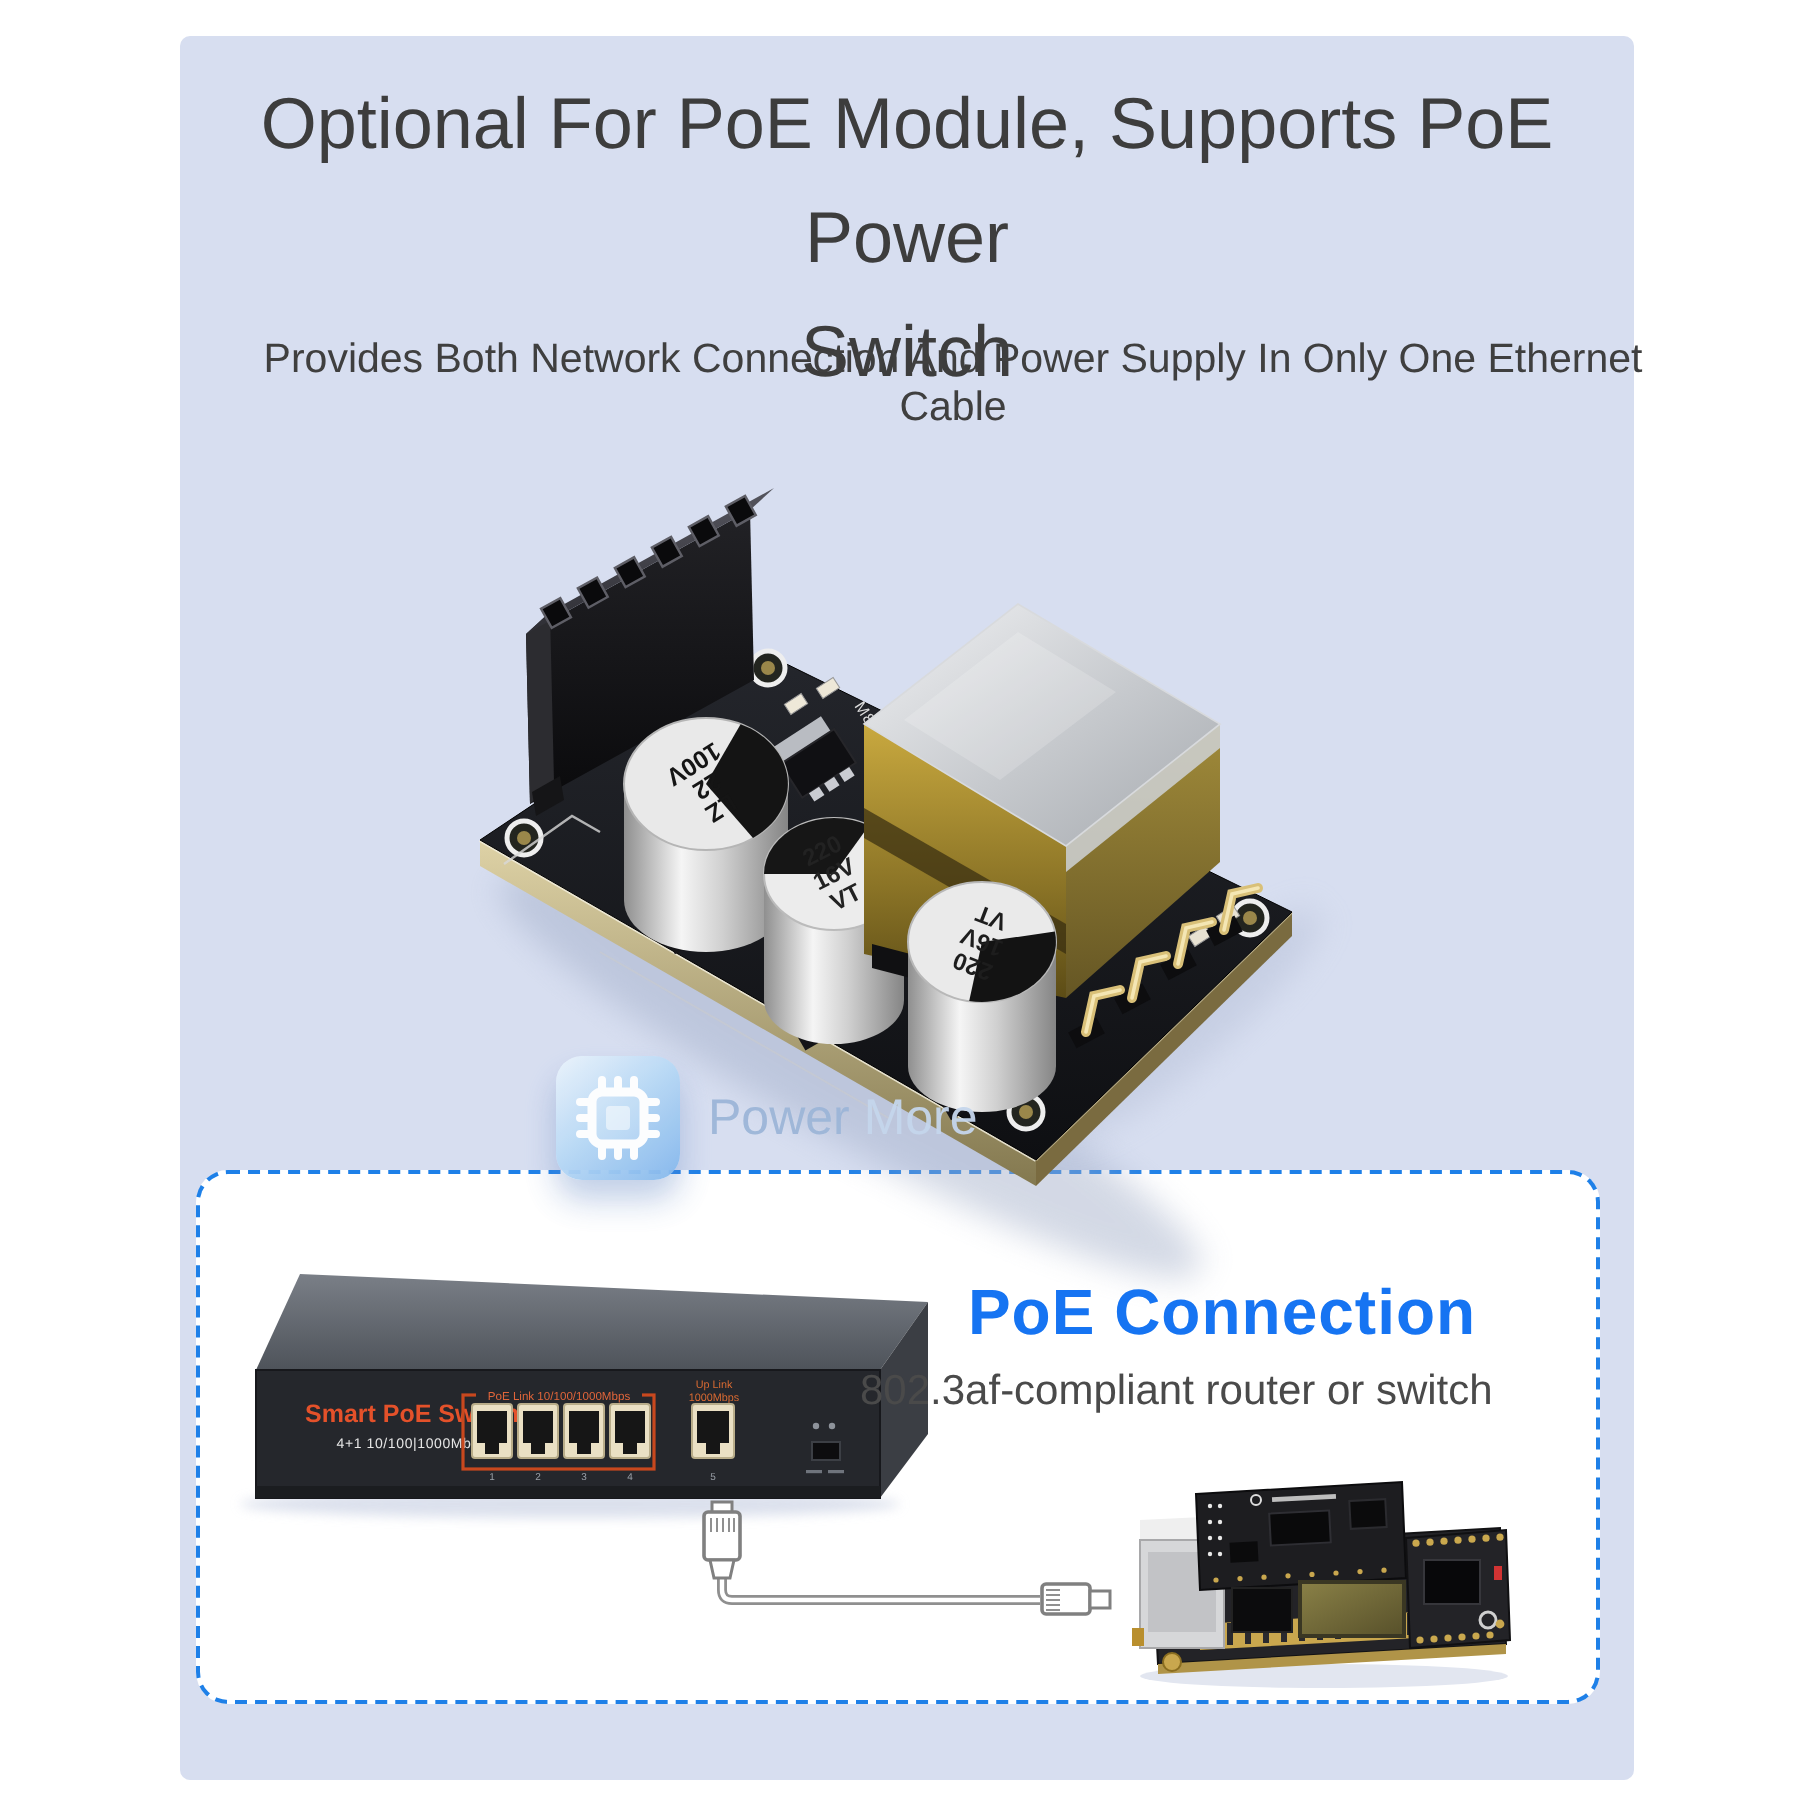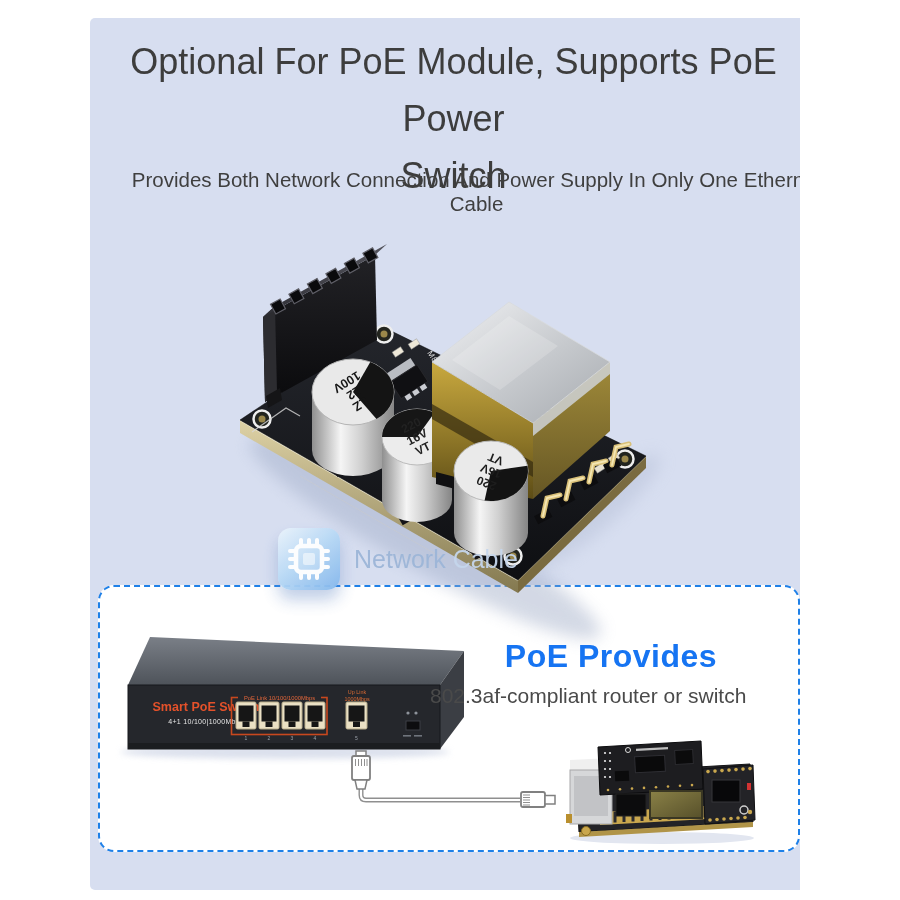--- a/index.html
+++ b/index.html
@@ -1,16 +1,16 @@
 <!DOCTYPE html>
 <html><head>
 <meta charset="utf-8">
 <style>
   html,body{margin:0;padding:0;background:#ffffff;}
-  .page{position:relative;width:800px;height:900px;background:#ffffff;overflow:hidden;
+  .page{position:relative;width:900px;height:900px;background:#ffffff;overflow:hidden;
         font-family:"Liberation Sans",sans-serif;}
   .panel{position:absolute;left:90px;top:18px;width:727px;height:872px;
          background:#d7def0;border-radius:5px;}
   .title{position:absolute;left:90px;top:33px;width:727px;text-align:center;
          font-size:36px;line-height:57px;color:#3d3d3d;font-weight:400;}
   .subtitle{position:absolute;left:90px;top:168px;width:727px;text-align:center;
          font-size:20.5px;color:#3f3f3f;margin-left:23px;}
   .equipment-box{position:absolute;left:98px;top:585px;width:702px;height:267px;
          box-sizing:border-box;background:#ffffff;border:2px dashed #1e80e8;border-radius:16px;}
   .poe-heading{position:absolute;left:460px;top:638px;width:302px;text-align:center;
@@ -362,35 +362,35 @@
             <circle cx="745" cy="817.5" r="1.8"></circle>
         </g>
         <rect x="712" y="780" width="28" height="22" fill="#08080a" stroke="#36363b"></rect>
         <rect x="747" y="783" width="4" height="7" fill="#d23333"></rect>
         <circle cx="744" cy="810" r="4" fill="none" stroke="#cfcfcf" stroke-width="1.5"></circle>
         <circle cx="750" cy="812" r="2.2" fill="#c9a74e"></circle>
       </g>
     </g>
   </svg>
 
-  <div class="poe-heading">PoE Provides</div>
+  <div class="poe-heading">PoE Connection</div>
   <div class="poe-desc">802.3af-compliant router or switch</div>
 
   <div class="watermark">
     <div class="wm-icon">
       <svg width="62" height="62" viewBox="0 0 62 62">
         <g stroke="#ffffff" stroke-width="4" fill="none" stroke-linecap="round">
           <path d="M12,23 H18 M12,31 H18 M12,39 H18"></path>
           <path d="M44,23 H50 M44,31 H50 M44,39 H50"></path>
           <path d="M23,12 V18 M31,12 V18 M39,12 V18"></path>
           <path d="M23,44 V50 M31,44 V50 M39,44 V50"></path>
         </g>
         <rect x="18" y="18" width="26" height="26" rx="5" fill="rgba(255,255,255,.18)" stroke="#ffffff" stroke-width="4.5"></rect>
         <rect x="25" y="25" width="12" height="12" rx="2" fill="rgba(255,255,255,.55)"></rect>
       </svg>
     </div>
     <div class="wm-text">
-      <span class="w1">Network</span>
-      <span class="w2">Cable</span>
+      <span class="w1">Power</span>
+      <span class="w2">More</span>
     </div>
   </div>
 
 </div>
 
 </body></html>

